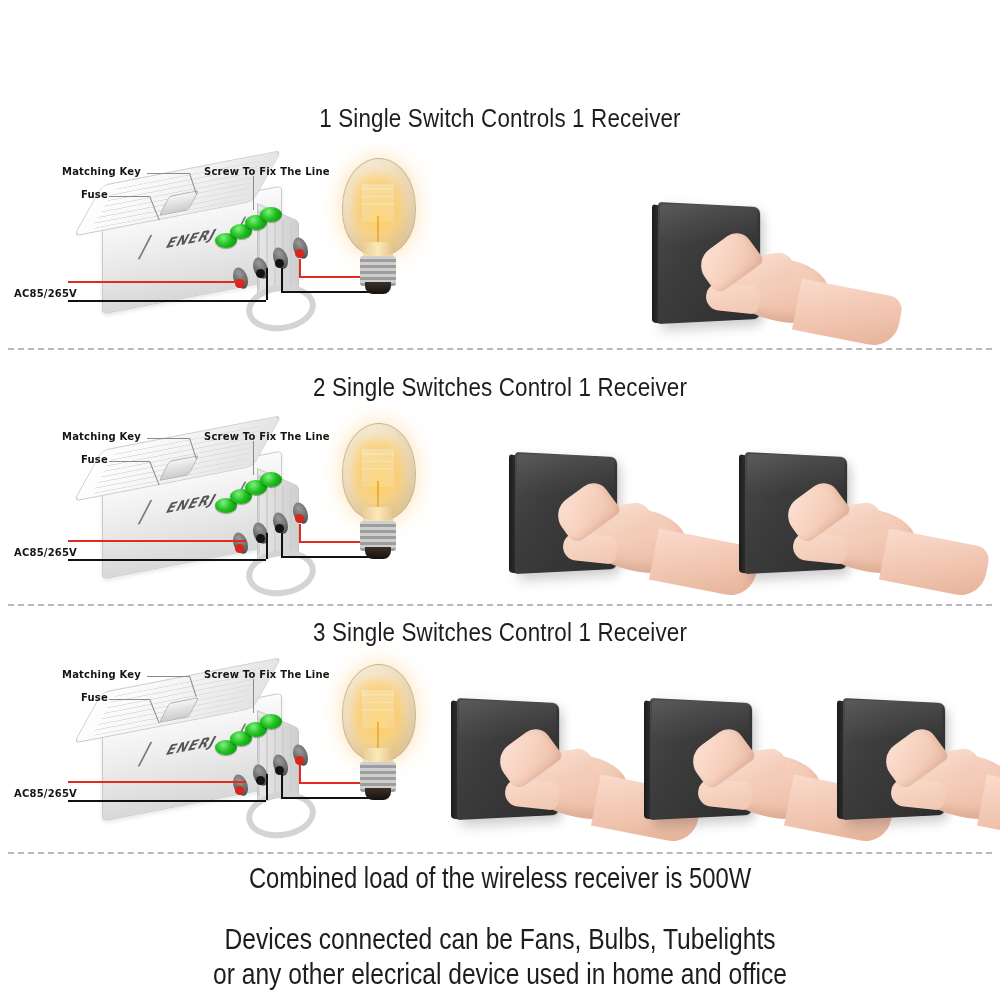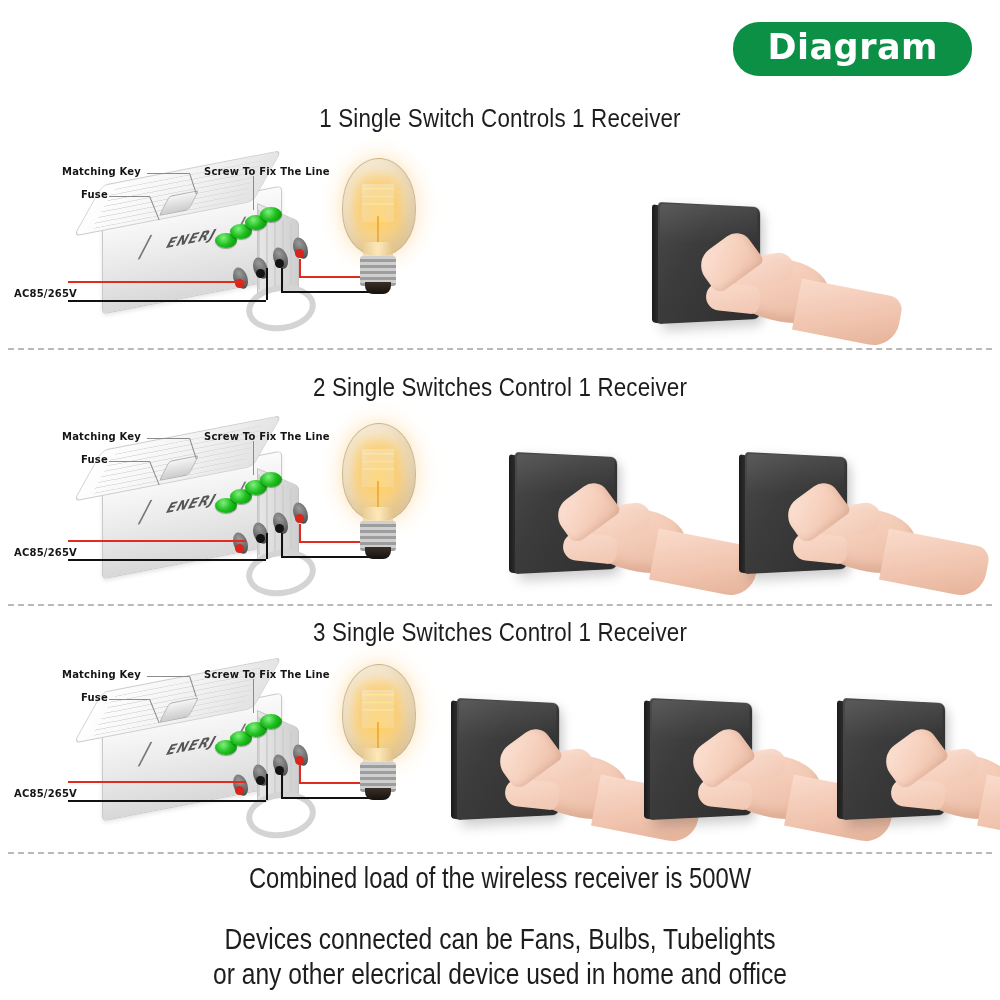--- a/index.html
+++ b/index.html
@@ -182,21 +182,20 @@
   .knuck{position:absolute;left:64px;top:14px;width:46px;height:30px;
     border-radius:18px;
     background:linear-gradient(160deg,#fadccd,#f1c8b4);
     transform:rotate(-8deg);opacity:.95;}
 </style>
 </head>
 <body>
 
 <div class="page">
 
-  <div class="badge" style="background: rgb(12, 144, 69);">Diagram</div>
 
   <div class="sec-title" style="top:103px;">1 Single Switch Controls 1 Receiver</div>
 
   <div class="module" style="left:18px;top:165px;">
     <div class="mod-body"></div>
     <div class="mod-right"></div>
     <div class="ribs-side"></div>
     <div class="mod-top"></div>
     <div class="ribs"></div>
     <div class="fuse-slot"></div>

